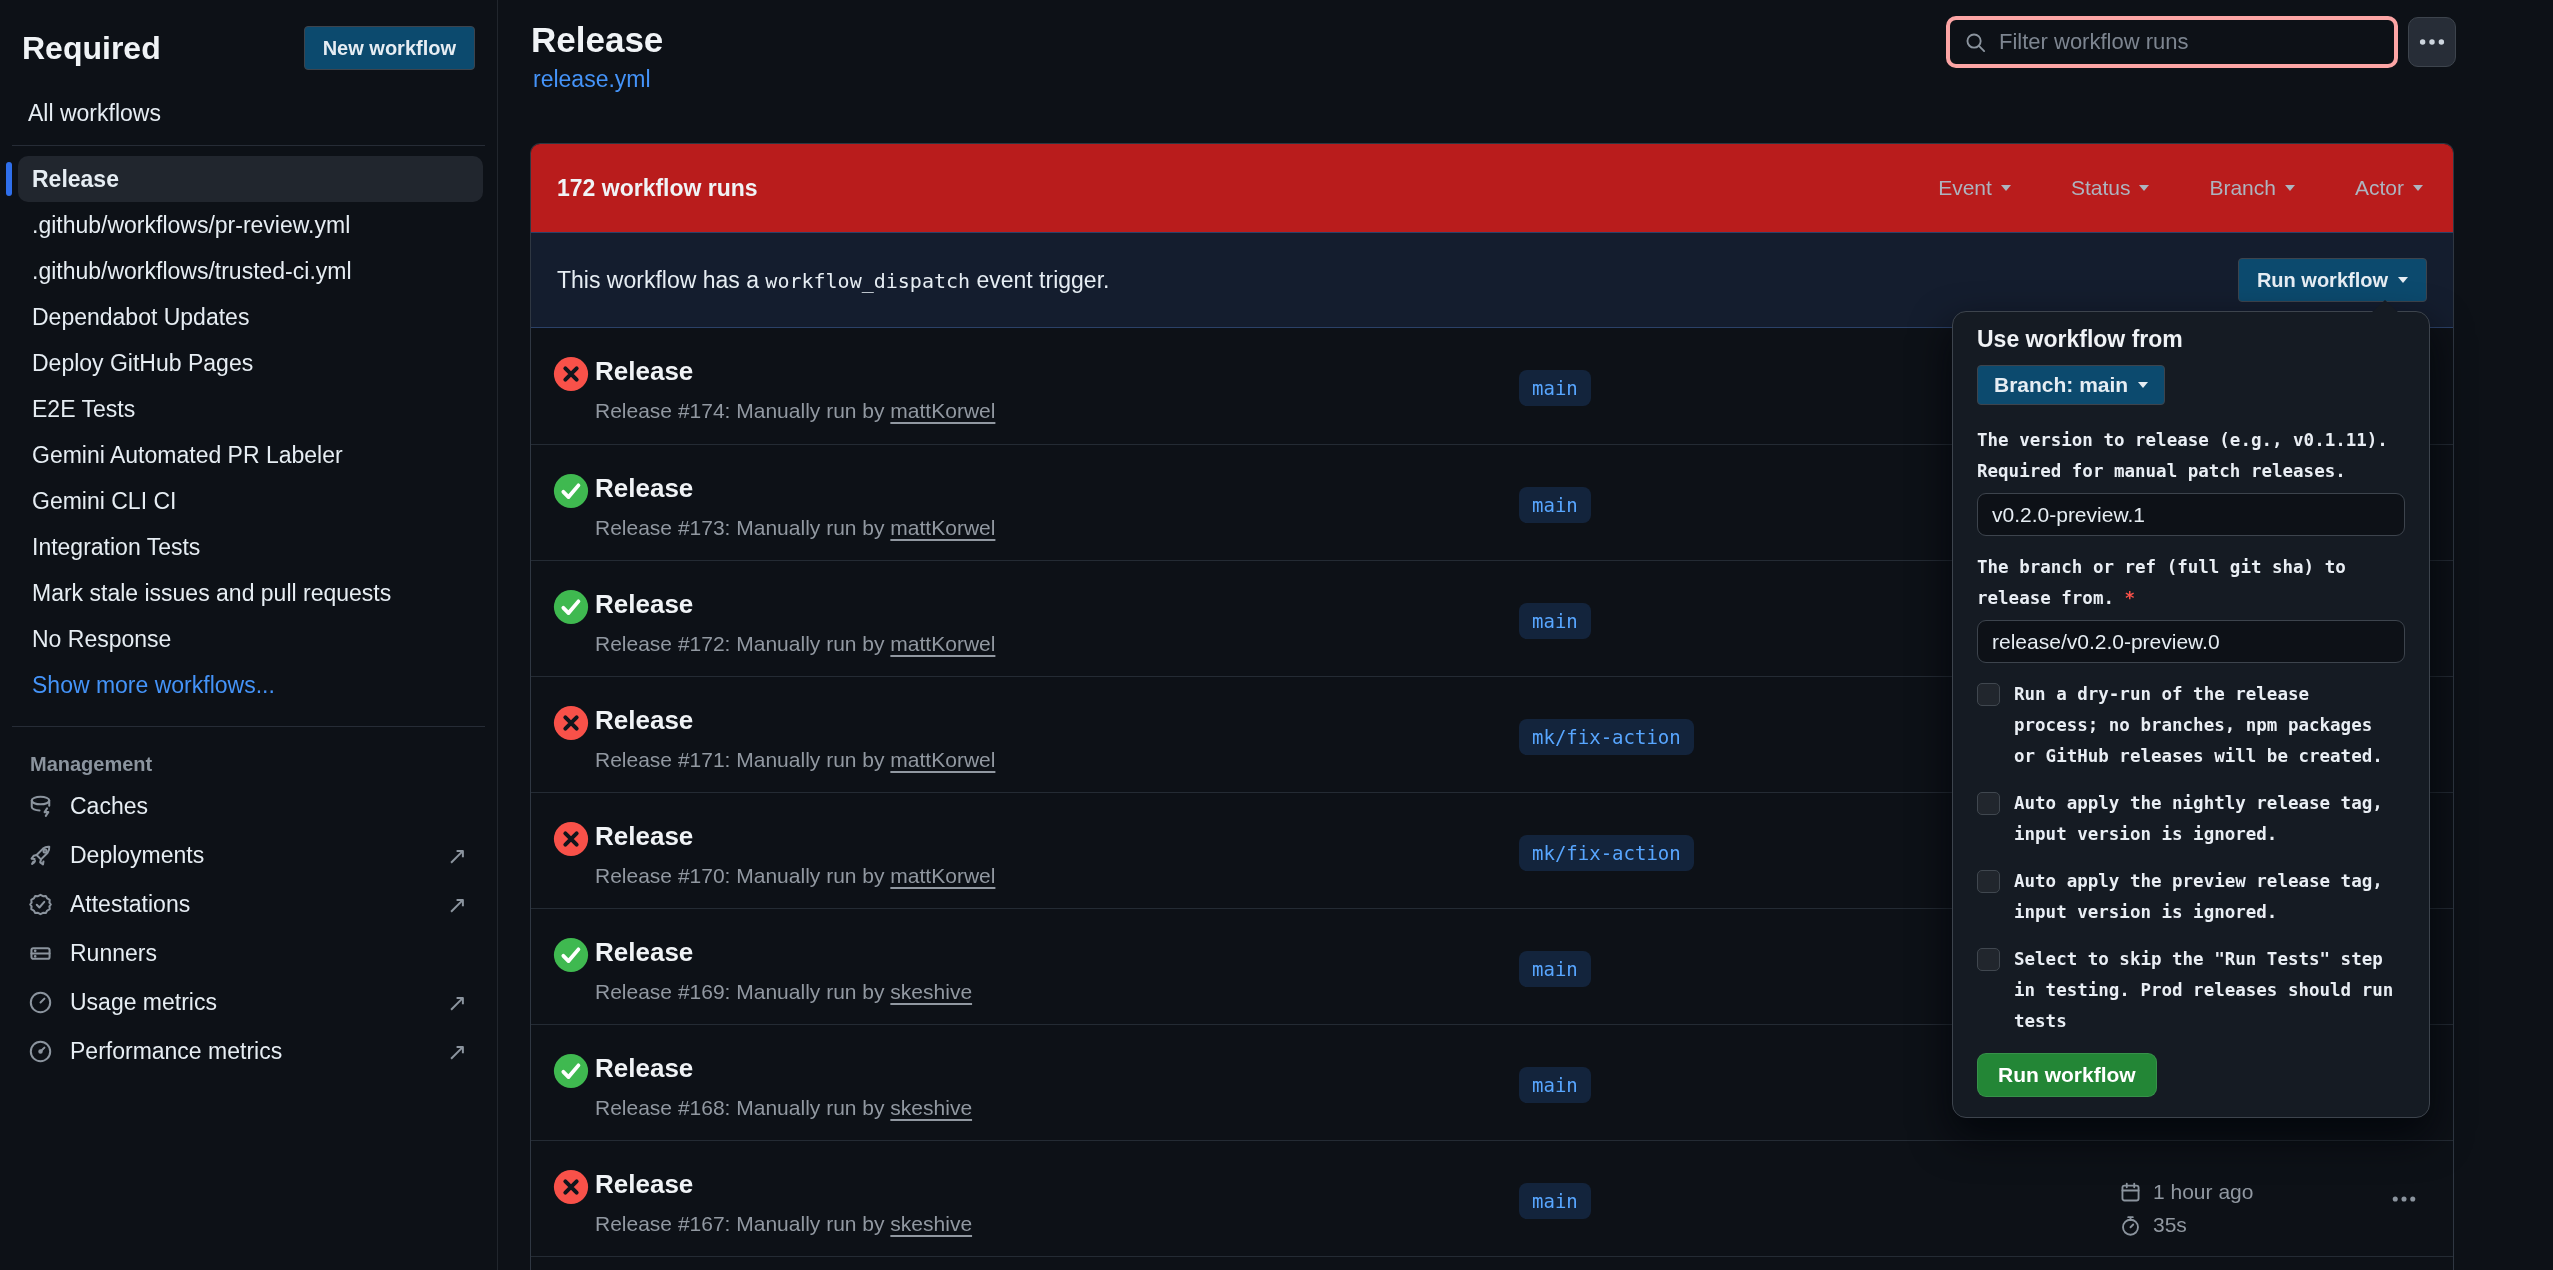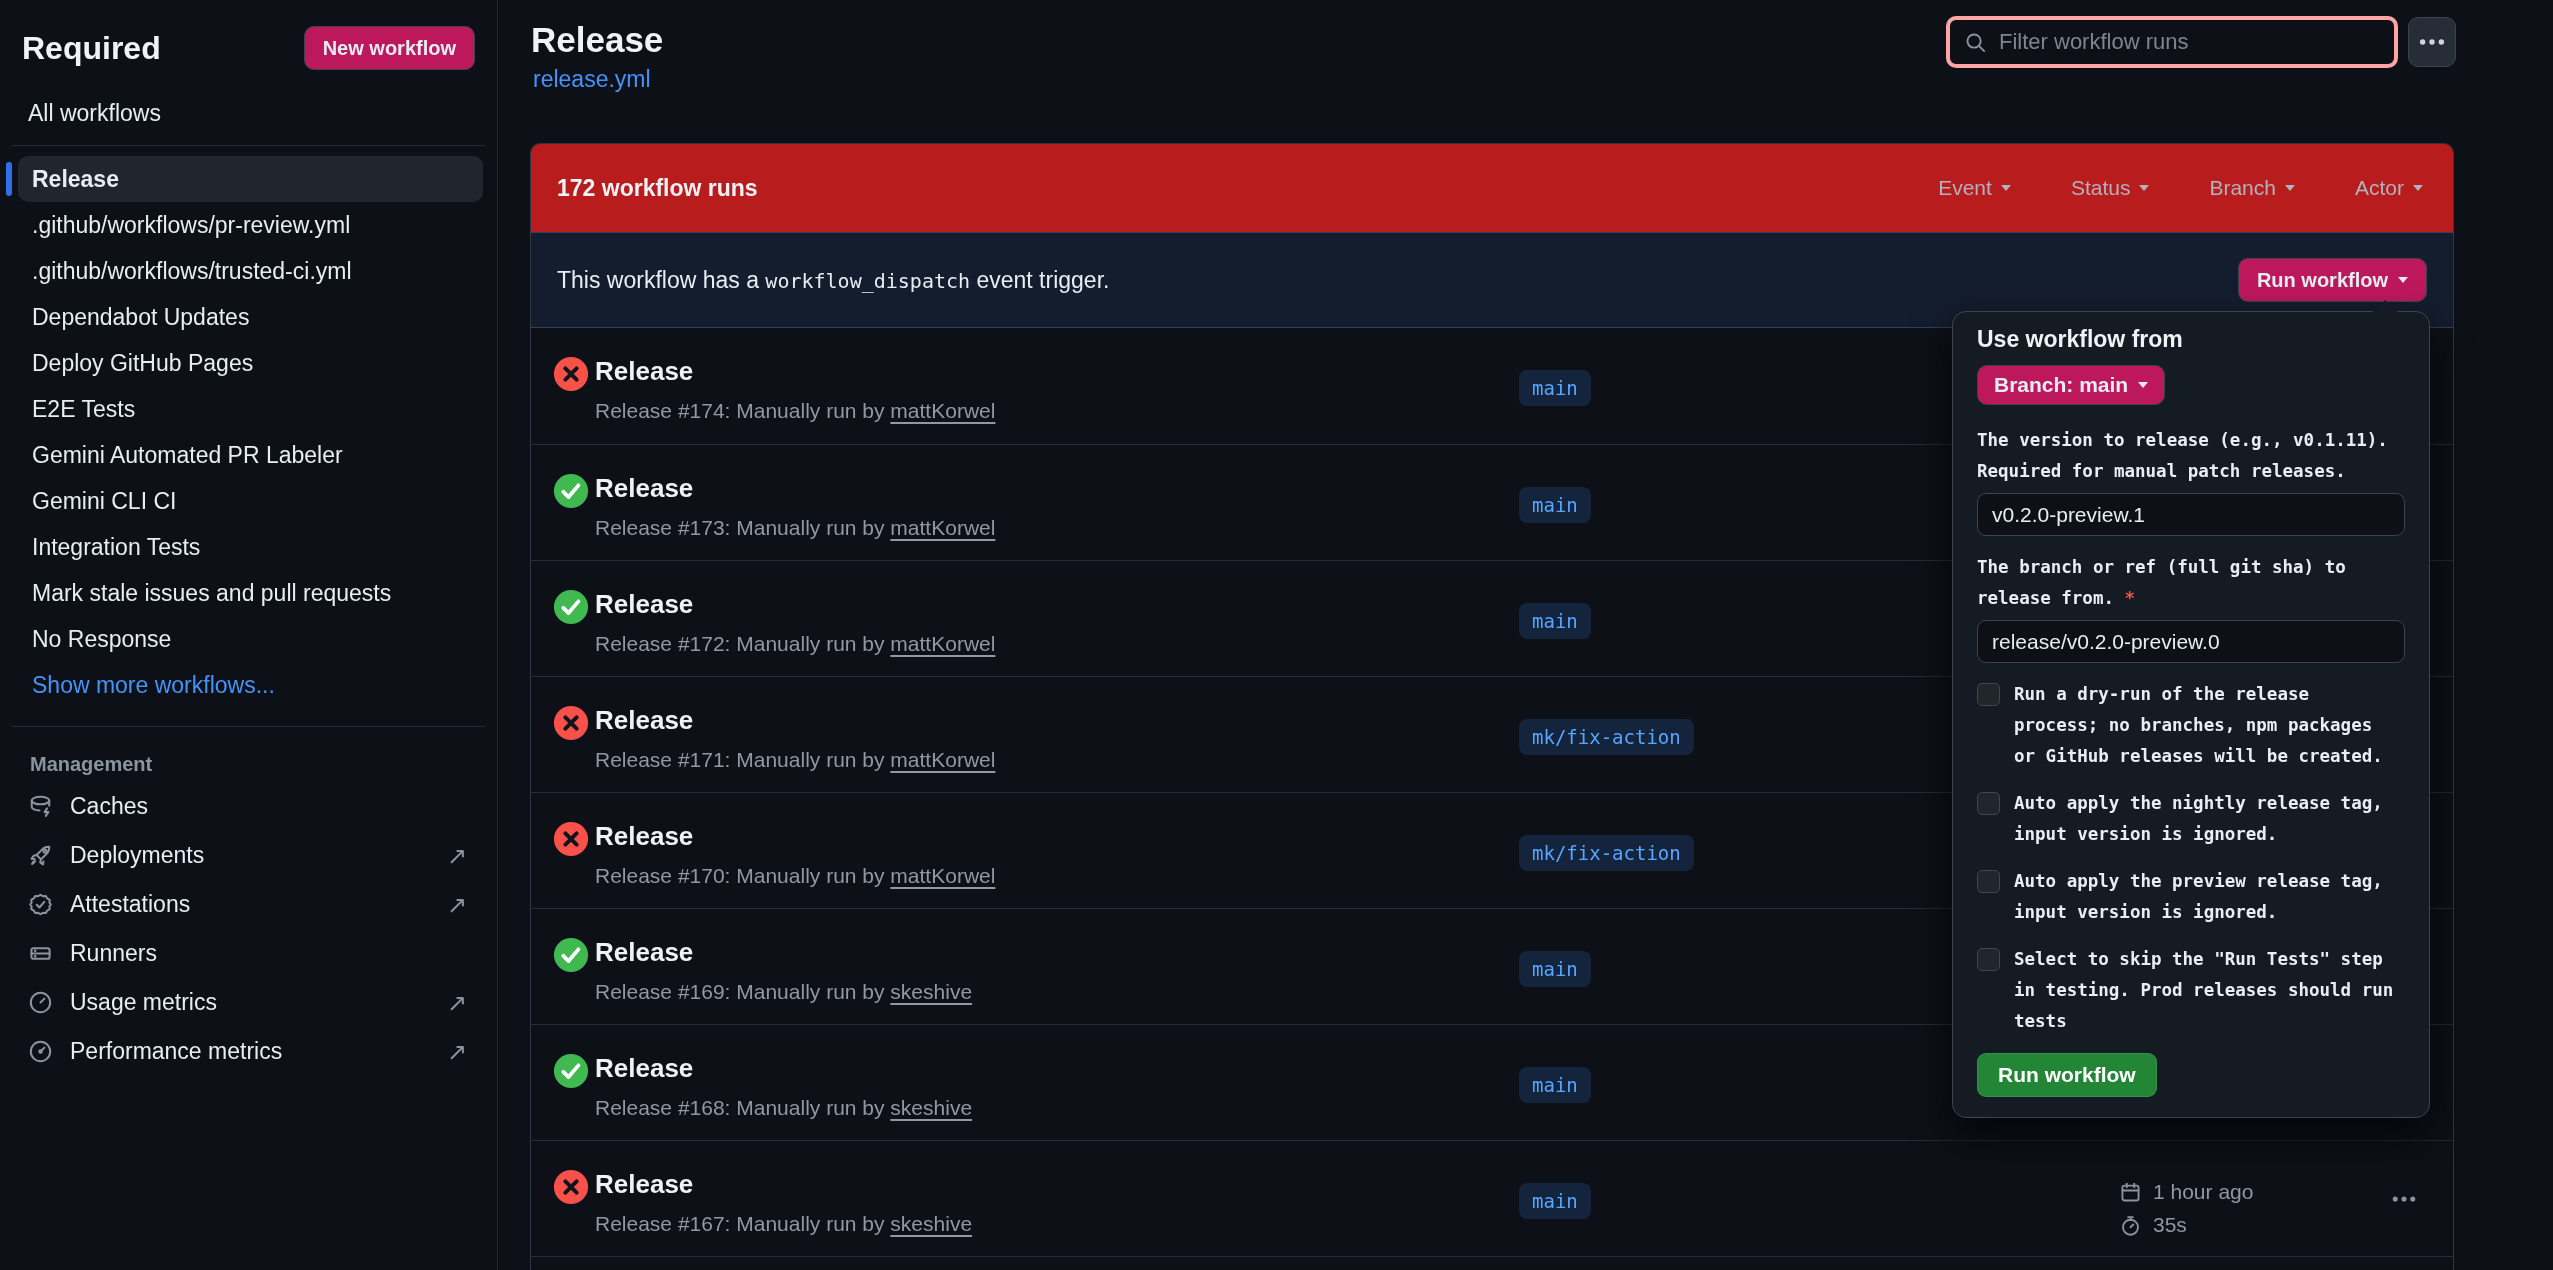--- a/index.html
+++ b/index.html
@@ -12,21 +12,21 @@
     overflow:hidden;
   }
   .icon svg { display:block; fill:none; stroke:currentColor; stroke-width:1.3; stroke-linecap:round; stroke-linejoin:round; width:100%; height:100%; }
 
   
   .sidebar { position:absolute; left:0; top:0; width:498px; height:1270px; border-right:1px solid #21262d; background:#0d1117; }
   .sb-head { display:flex; justify-content:space-between; align-items:center; padding:26px 22px 0 22px; }
   .sb-title { font-size:32px; font-weight:700; color:#f0f3f6; }
   .gh-btn {
     display:inline-flex; align-items:center; gap:10px;
-    background:#be185d; border:1px solid #3d444d; border-radius:10px;
+    background:#0c4a6e; border:1px solid #3d444d; border-radius:4px;
     color:#e6edf3; font-size:20px; font-weight:600; height:44px; padding:0 18px;
     font-family:"Liberation Sans", sans-serif; cursor:pointer;
   }
   .sb-all { margin:30px 22px 0 28px; font-size:23px; color:#e6edf3; cursor:pointer; }
   .sb-div { border:none; border-top:1px solid #262c36; margin:18px 12px 10px 12px; }
   .sb-list { margin:0 14px 0 18px; }
   .sb-item { position:relative; height:46px; border-radius:10px; display:flex; align-items:center; padding:0 14px; font-size:23px; color:#e6edf3; cursor:pointer; }
   .sb-item.selected { background:#21262e; }
   .sb-item.selected .sb-label { font-weight:700; }
   .sb-item.selected::before { content:""; position:absolute; left:-12px; top:6px; width:6px; height:34px; border-radius:3px; background:var(--selected_accent,#2f6feb); }

